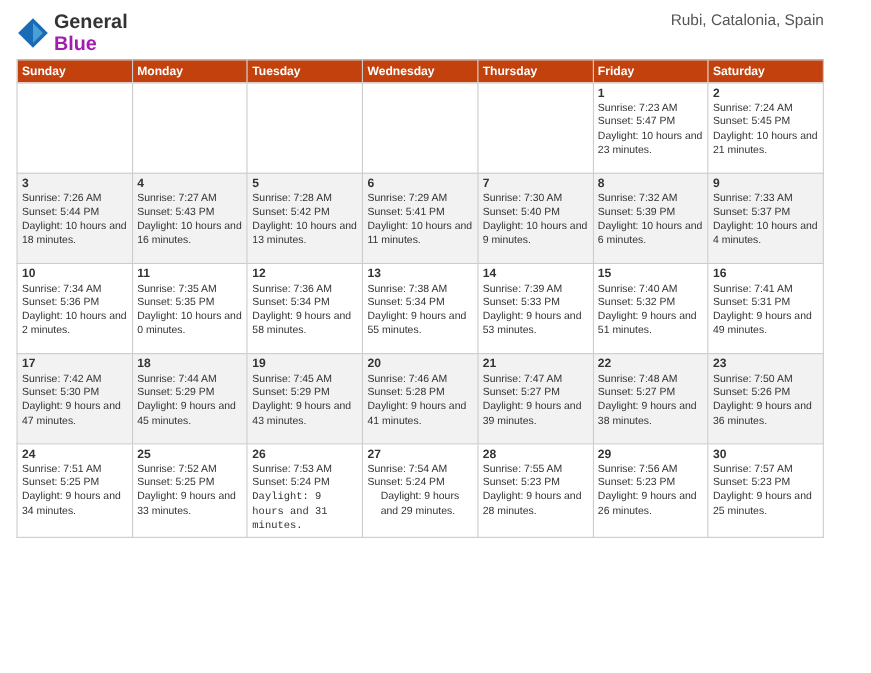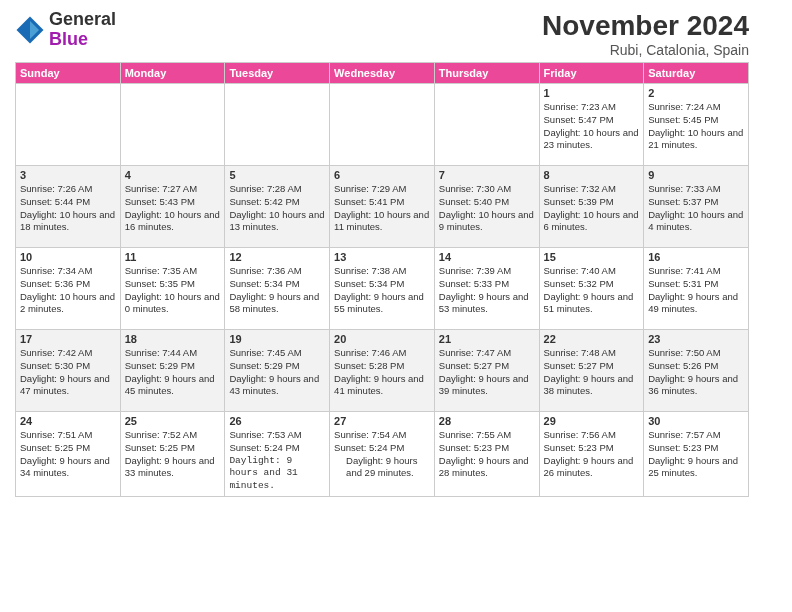--- a/index.html
+++ b/index.html
@@ -47,21 +47,21 @@
     .location {
       font-size: 14px;
       color: #555;
     }
     table {
       width: 100%;
       border-collapse: collapse;
       table-layout: fixed;
     }
     thead th {
-      background-color: #ec4899;
+      background-color: #c2410c;
       color: #fff;
       font-size: 11px;
       font-weight: bold;
       padding: 4px 4px;
       text-align: left;
       border: 1px solid #ccc;
     }
     tbody td {
       border: 1px solid #ccc;
       vertical-align: top;
@@ -93,21 +93,20 @@
         <polygon points="20,2 38,20 20,38 2,20" fill="#1a6bb5"></polygon>
         <polygon points="20,8 32,20 20,32" fill="#4a9fd4"></polygon>
         <polygon points="20,8 8,20 20,32" fill="#1a6bb5"></polygon>
       </svg>
       <div class="logo-text">
         <span>General</span><br>
         <span class="blue">Blue</span>
       </div>
     </div>
     <div class="title-block">
-      <div class="month-title">November 2024</div>
       <div class="location">Rubi, Catalonia, Spain</div>
     </div>
   </div>
 
   <table>
     <thead>
       <tr>
       <th>Sunday</th>
           <th>Monday</th>
           <th>Tuesday</th>

